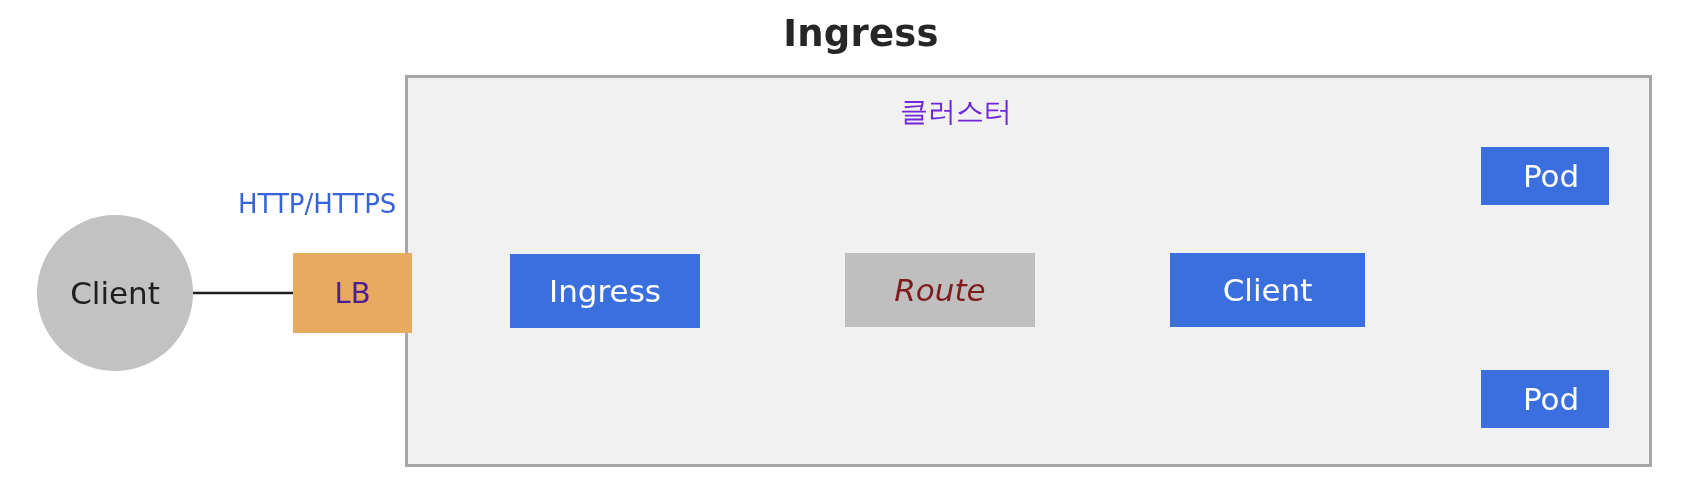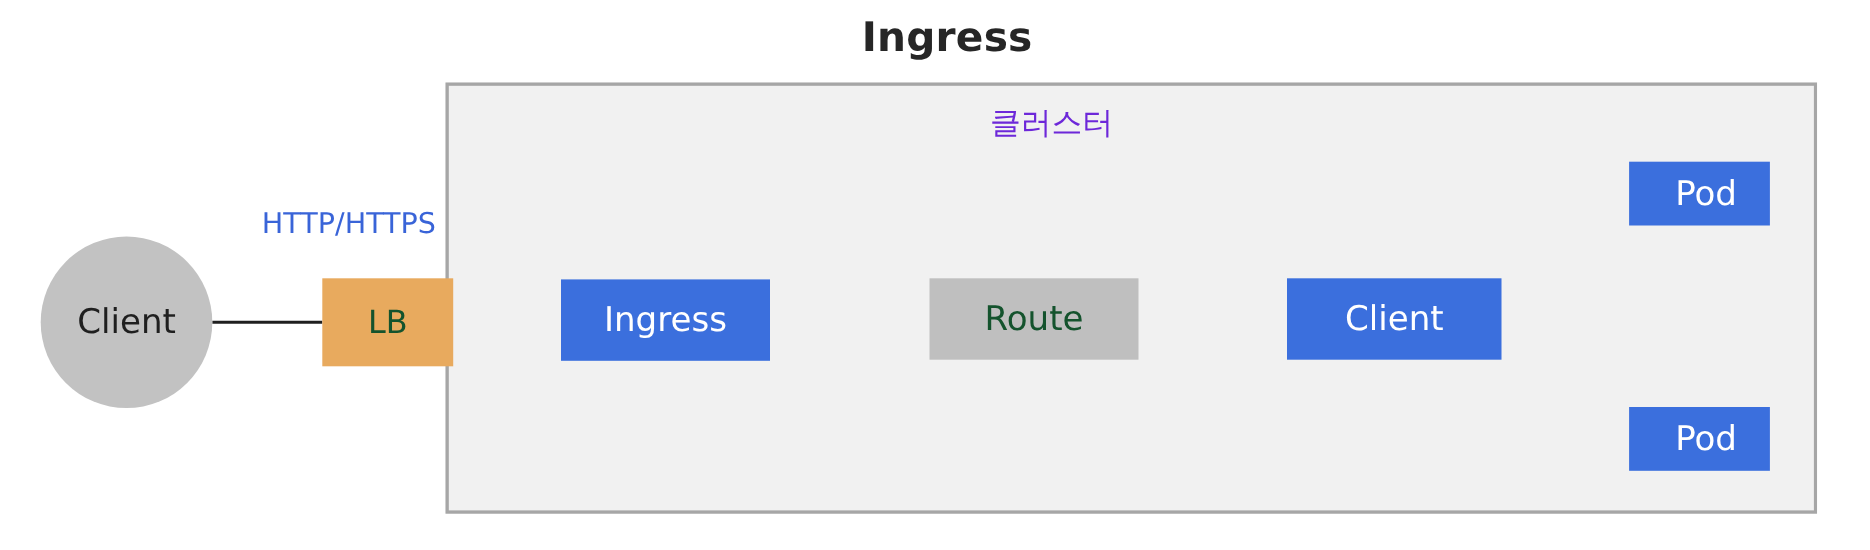--- a/index.html
+++ b/index.html
@@ -95,21 +95,21 @@
   #lb-node {
     left: 293px;
     top: 253px;
     width: 119px;
     height: 80px;
     background: #e8aa5e;
     z-index: 4;
   }
   #lb-node .node-label {
     font-size: 29px;
-    color: #14532d;
+    color: #4c1d95;
   }
 
   
   #http-label {
     position: absolute;
     left: 238px;
     top: 189px;
     font-size: 26px;
     color: #3964d8;
     z-index: 5;
@@ -132,21 +132,22 @@
   
   #route-node {
     left: 845px;
     top: 253px;
     width: 190px;
     height: 74px;
     background: #bfbfbf;
   }
   #route-node .node-label {
     font-size: 31px;
-    color: #14532d;
+    color: #7f1d1d;
+    font-style: italic;
   }
 
   
   #service-node {
     left: 1170px;
     top: 253px;
     width: 195px;
     height: 74px;
     background: #3b6fdd;
   }

